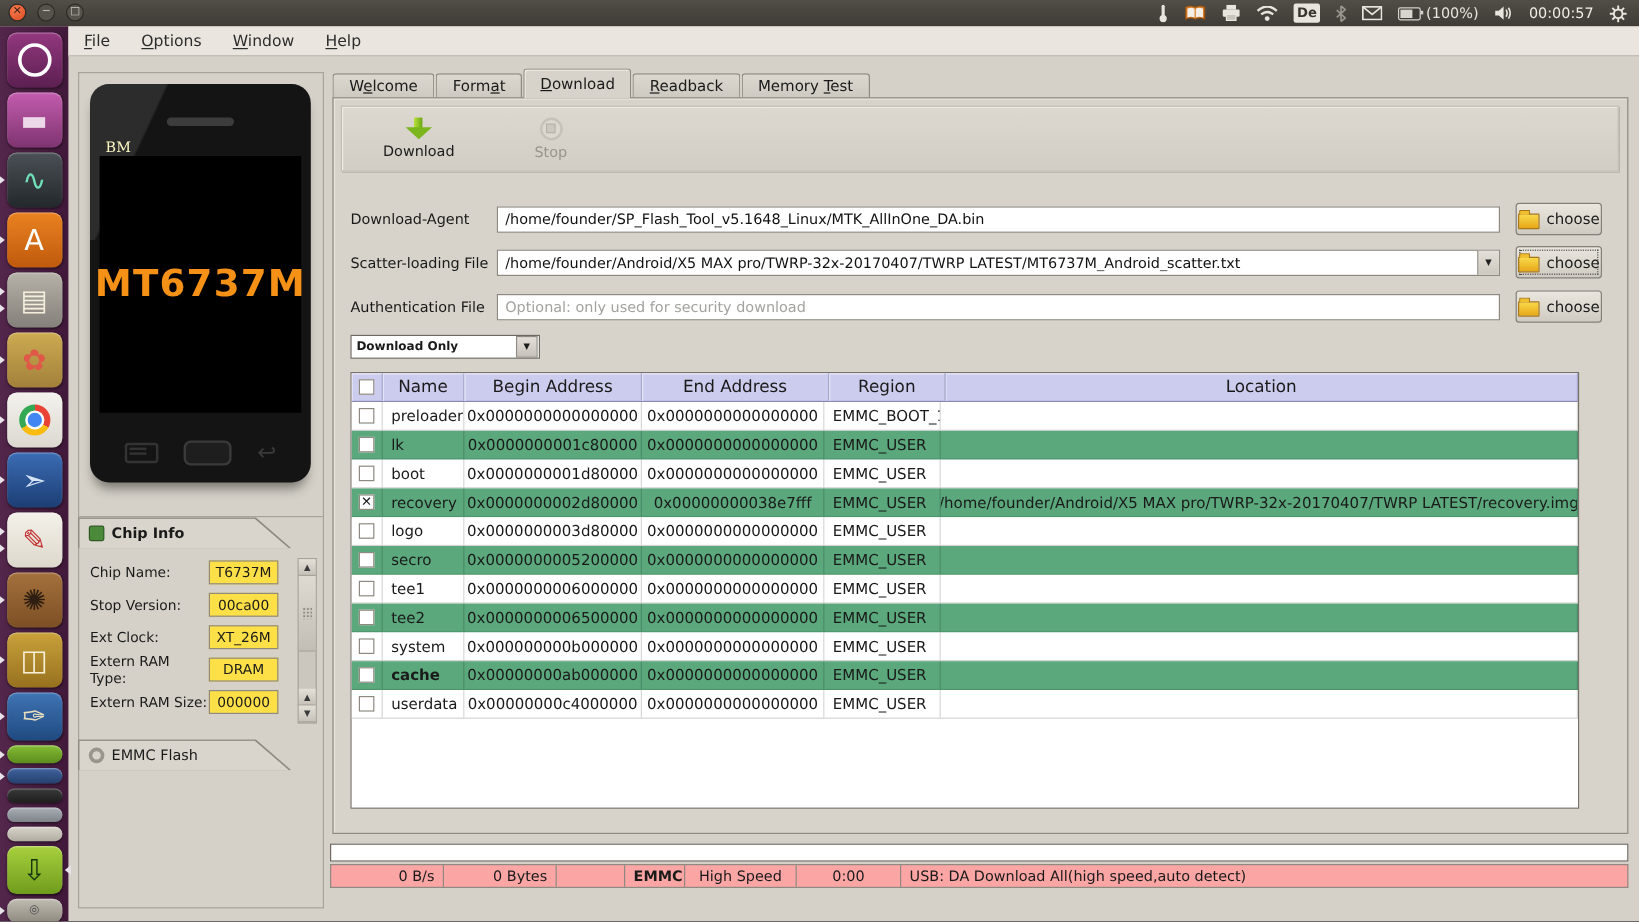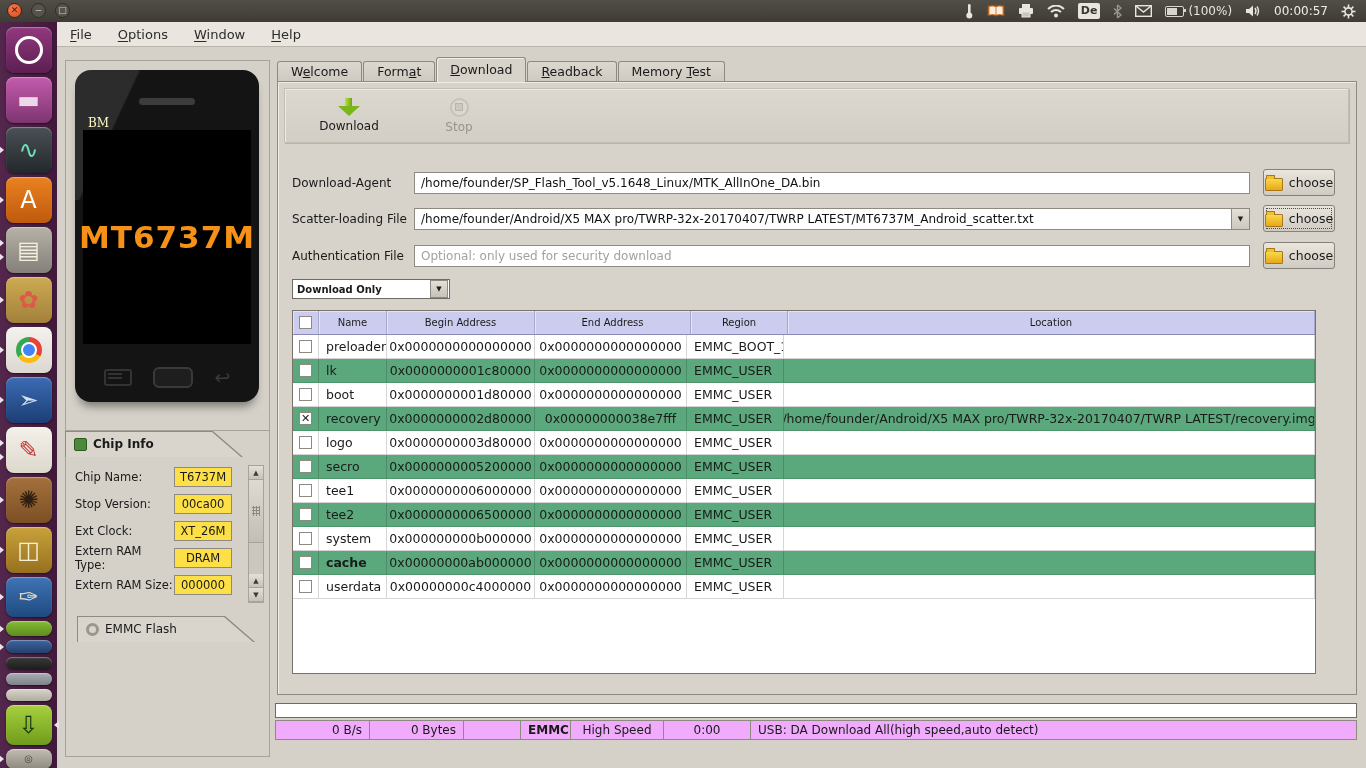--- a/index.html
+++ b/index.html
@@ -80,21 +80,21 @@
   .chip-row .cv{width:56px;height:18px;background:#fde047;border:1px solid #8e8a82;font-size:11.5px;
                 display:flex;align-items:center;justify-content:center;flex:none;margin-right:14px;}
   .chip-scroll{position:absolute;right:5px;top:34px;width:16px;height:138px;background:#cbc7bf;
                border:1px solid #a7a399;box-sizing:border-box;}
   .sb-btn{width:100%;height:14px;background:linear-gradient(#e4e0d8,#c6c2ba);border-bottom:1px solid #a7a399;
           font-size:7px;text-align:center;line-height:14px;color:#3a3a3a;box-sizing:border-box;}
   .sb-thumb{width:100%;height:62px;background:linear-gradient(#dedad2,#c2beb6);border-bottom:1px solid #a7a399;
             display:flex;align-items:center;justify-content:center;}
   .sb-grip{width:8px;height:10px;background:radial-gradient(circle,#8e8a82 1px,transparent 1.2px);background-size:3px 3px;}
   .sb-bottom{position:absolute;bottom:0;width:100%;}
-  .emmc-tab{position:absolute;left:12px;top:185px;text-align:right;}
+  .emmc-tab{position:absolute;left:0;top:185px;text-align:right;}
   .gear-sm{width:13px;height:13px;border-radius:50%;background:#9a968c;position:relative;flex:none;}
   .gear-sm::before{content:"";position:absolute;inset:3px;border-radius:50%;background:#d9d5cc;}
   .phone-sync{width:13px;height:13px;background:#4a8a3a;border-radius:2px;flex:none;border:1px solid #2e5a22;box-sizing:border-box;}
   
   .tabs{position:absolute;left:220px;top:10px;height:25px;display:flex;align-items:flex-end;}
   .tab{height:20px;line-height:20px;padding:0 13px;background:linear-gradient(#dcd8cf,#cdc9c0);
        border:1px solid #8e8a82;border-bottom:none;border-radius:3px 3px 0 0;margin-right:1px;font-size:12.5px;}
   .tab.active{height:24px;line-height:24px;background:#d7d3ca;position:relative;z-index:3;
        box-shadow:inset 1px 1px 0 #f2eee6;}
   .tabpanel{position:absolute;left:220px;top:34px;width:1080px;height:614px;border:1px solid #8e8a82;
@@ -133,34 +133,34 @@
        border:1px solid #a87818;border-bottom:none;border-radius:1px 1px 0 0;}
   .mode-select{position:absolute;left:14px;top:197px;width:158px;height:20px;background:#fff;
        border:1px solid #6e6a64;display:flex;align-items:center;box-sizing:border-box;}
   .mode-select .mtext{flex:1;padding-left:4px;font-size:10px;font-weight:bold;}
   .mode-select .marrow{width:16px;height:16px;margin-right:1px;background:linear-gradient(#e4e0d8,#c6c2ba);
        border:1px solid #8e8a82;display:flex;align-items:center;justify-content:center;font-size:7px;}
   
   .table-frame{position:absolute;left:14px;top:228px;width:1024px;height:364px;border:1px solid #777369;
        background:#fff;box-sizing:border-box;overflow:hidden;}
   .thead{display:flex;height:23px;background:#ccccee;border-bottom:1px solid #8a8ab4;}
-  .th{display:flex;align-items:center;justify-content:center;font-size:10px;box-sizing:border-box;
+  .th{display:flex;align-items:center;justify-content:center;font-size:14px;box-sizing:border-box;
       border-right:1px solid #a8a8cc;box-shadow:inset 1px 1px 0 #e4e4f6;}
   .trow{display:flex;height:23px;border-bottom:1px solid #d4d4d4;background:#fff;}
   .trow.hl{background:#5aa87c;border-bottom:1px solid #4e946d;}
   .td{display:flex;align-items:center;font-size:12.5px;box-sizing:border-box;border-right:1px solid rgba(0,0,0,.16);
       overflow:hidden;white-space:nowrap;}
   .td.center{justify-content:center;}
   .td.left{padding-left:7px;}
   .cb{width:13px;height:13px;background:#fff;border:1px solid #8e8a82;box-sizing:border-box;
       display:flex;align-items:center;justify-content:center;font-size:11px;font-weight:bold;line-height:1;}
   
   .progress{position:absolute;left:218px;top:656px;width:1082px;height:15px;background:#fff;
        border:1px solid #6e6a64;box-sizing:border-box;}
-  .statusbar{position:absolute;left:218px;top:673px;width:1082px;height:20px;background:#f0abfc;
+  .statusbar{position:absolute;left:218px;top:673px;width:1082px;height:20px;background:#fca5a5;
        border:1px solid #8e8a82;box-sizing:border-box;display:flex;justify-content:space-between;}
   .seg{border-right:1px solid #8e8a82;box-sizing:border-box;font-size:12px;line-height:18px;
        padding:0 7px;overflow:hidden;white-space:nowrap;flex:none;}
   .seg:last-child{border-right:none;flex:1;}
 </style>
 </head>
 <body>
 
 <div class="screen">
 

